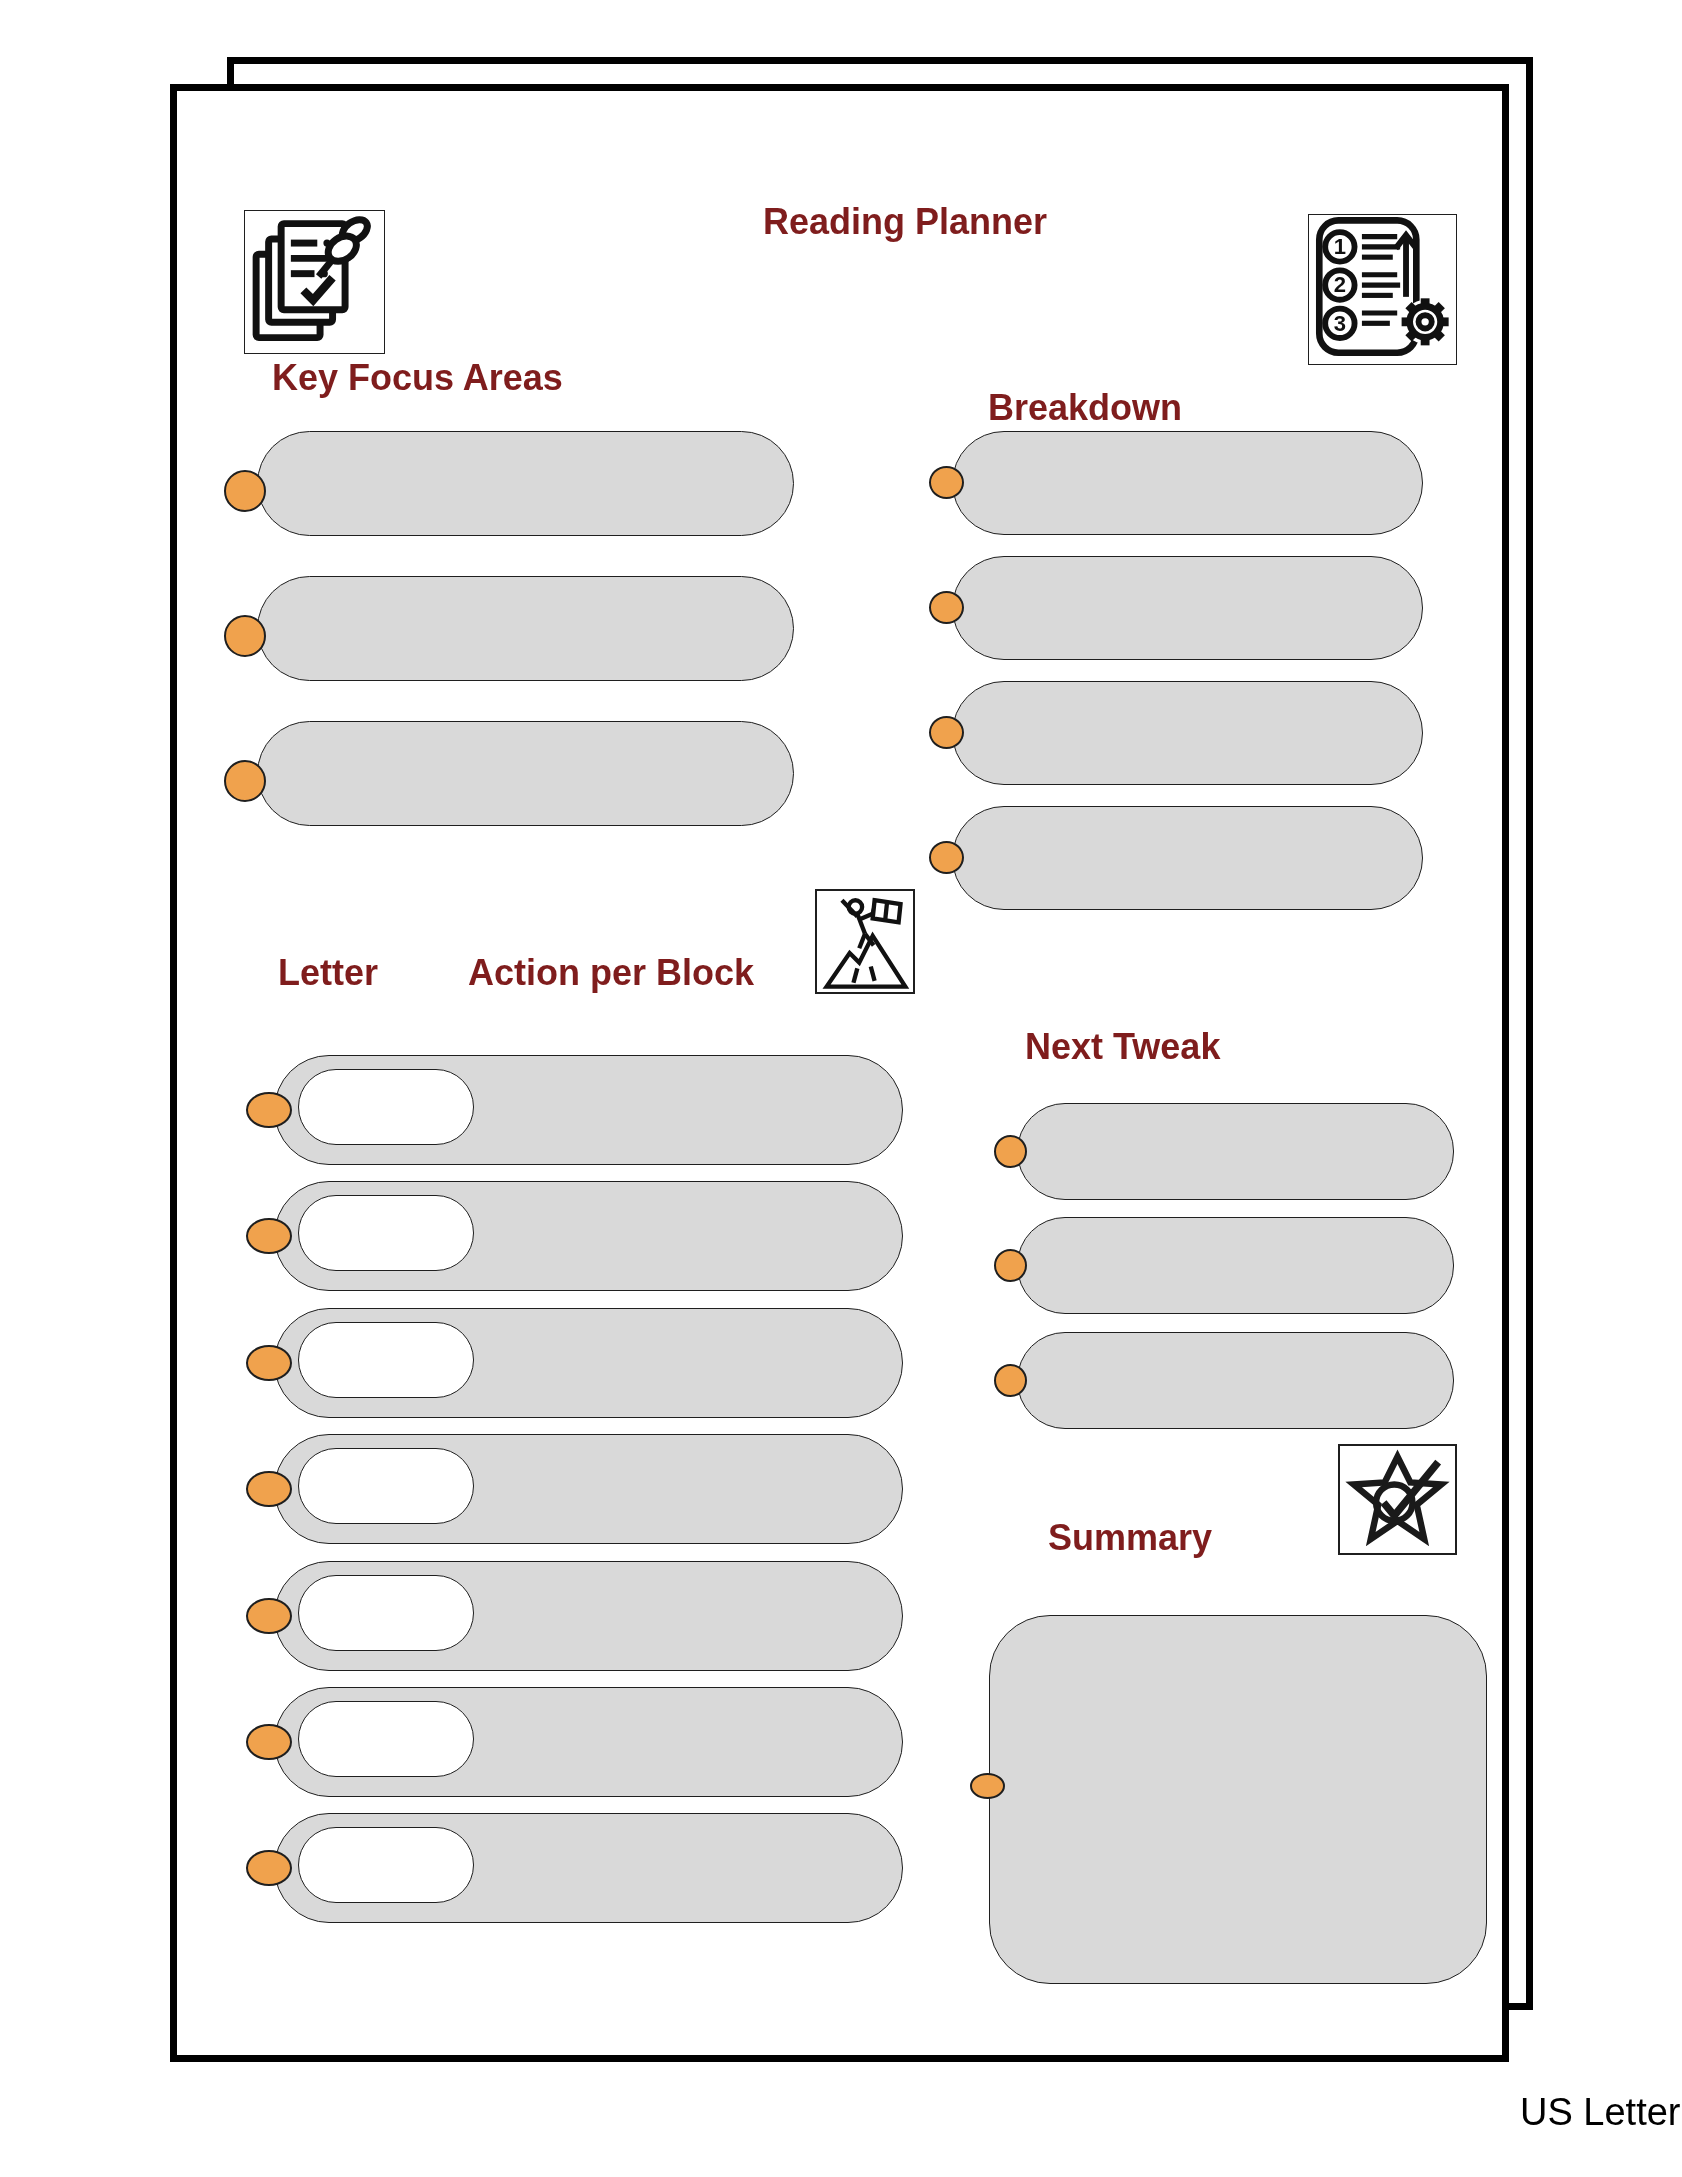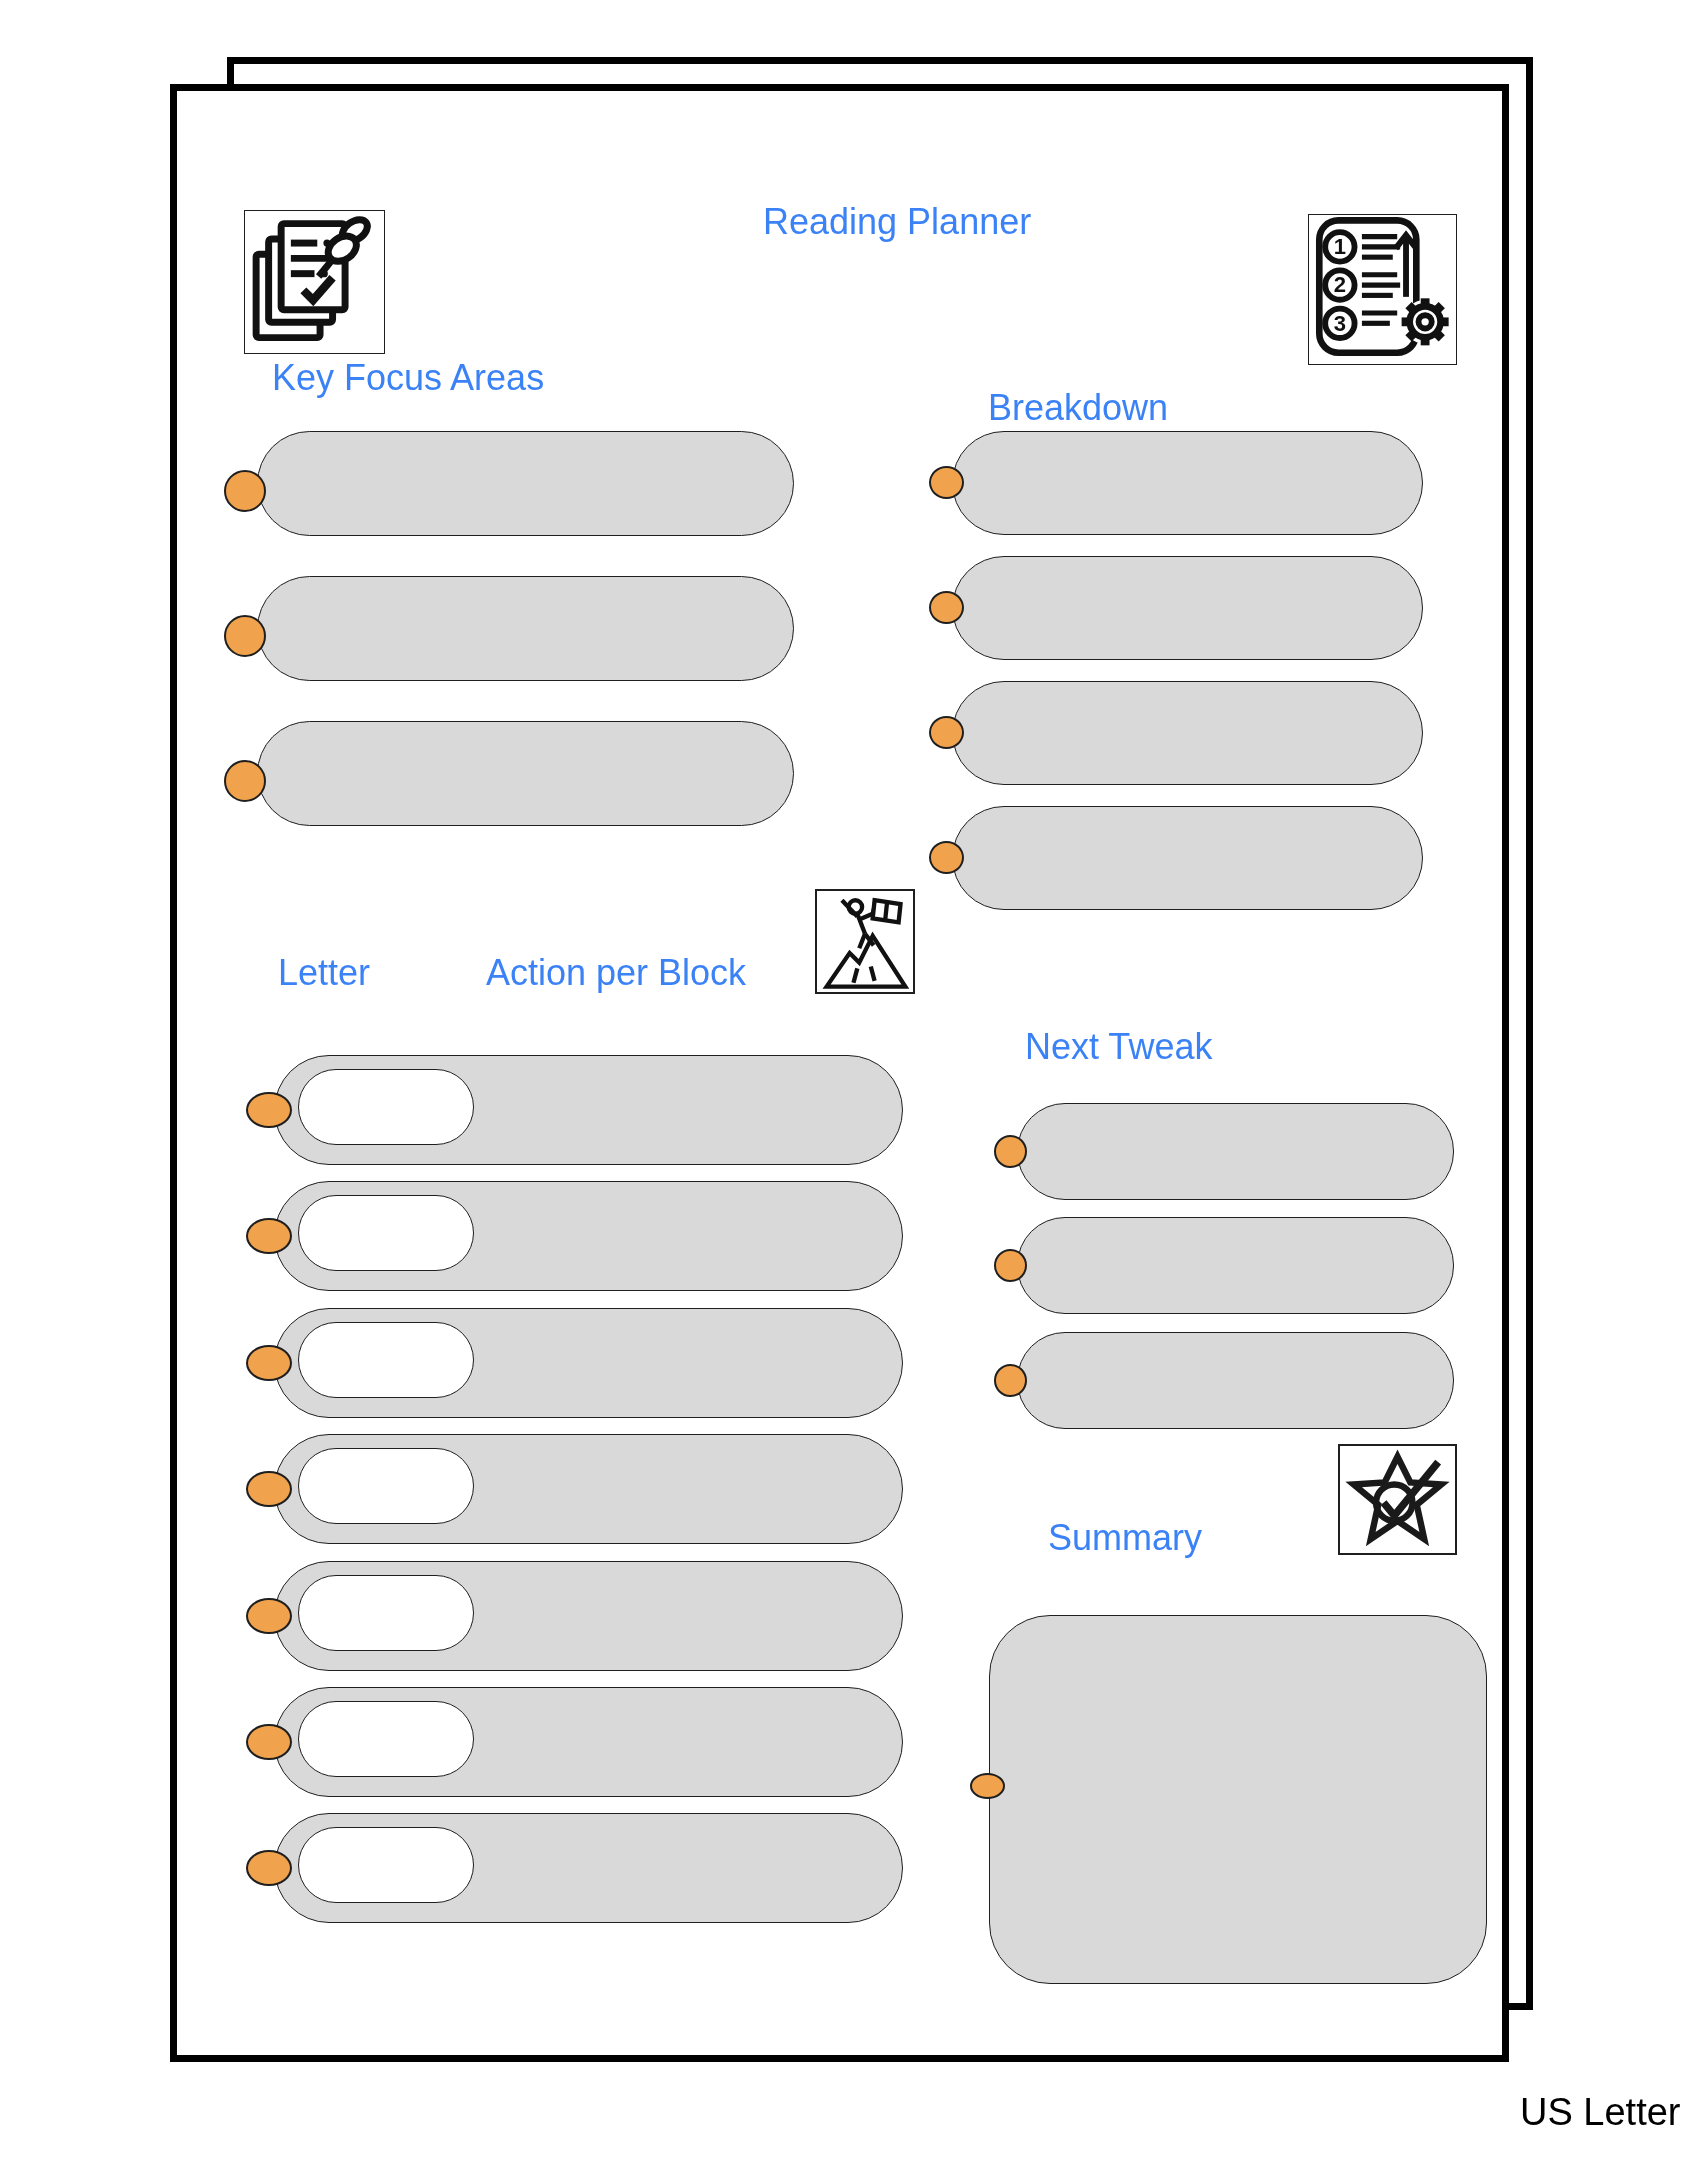--- a/index.html
+++ b/index.html
@@ -5,26 +5,26 @@
   html,body{margin:0;padding:0;}
   body{
     width:1683px;height:2177px;position:relative;background:#ffffff;
     font-family:"Liberation Sans","DejaVu Sans",sans-serif;color:#000;
     overflow:hidden;
   }
   .sheet{position:absolute;background:#fff;border:7px solid #000;box-sizing:border-box;}
   #back-sheet{left:227px;top:57px;width:1306px;height:1953px;}
   #front-sheet{left:170px;top:84px;width:1339px;height:1978px;}
 
-  .label{position:absolute;font-size:36px;line-height:1;white-space:nowrap;color:#3b82f6;}
+  .label{position:absolute;font-size:36px;line-height:1;white-space:nowrap;color:#7f1d1d;font-weight:bold;}
   #page-title{left:763px;top:204px;}
   #kfa-label{left:272px;top:360px;}
   #bd-label{left:988px;top:379px;margin-top:11px;}
   #blocks-label{left:278px;top:955px;}
-  #action-label{left:486px;top:955px;}
+  #action-label{left:468px;top:955px;}
   #nt-label{left:1025px;top:1029px;}
   #summary-label{left:1016px;top:1520px;margin-left:32px;}
   #footer-note{left:1520px;top:2093px;font-size:38px;position:absolute;line-height:1;}
 
   .rows{position:absolute;}
   #kfa-rows{left:224px;top:431px;width:571px;}
   #bd-rows{left:929px;top:431px;width:497px;}
   #blk-rows{left:246px;top:1055px;width:657px;}
   #nt-rows{left:994px;top:1103px;width:463px;}
 

